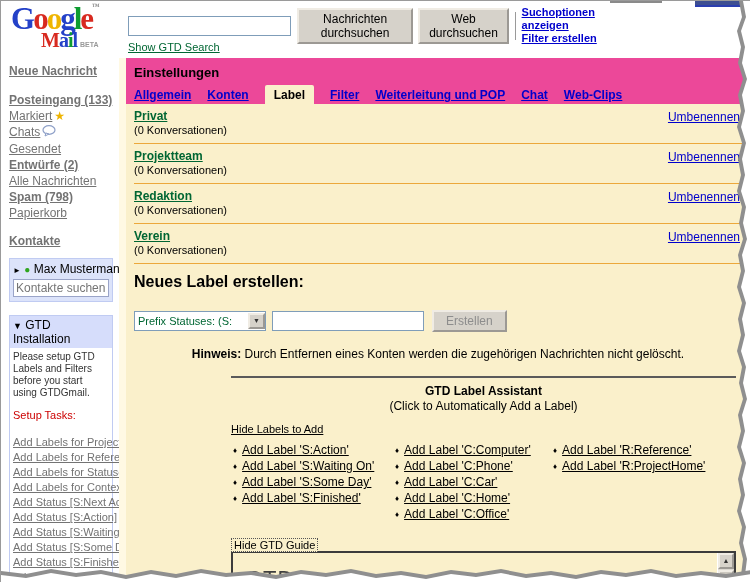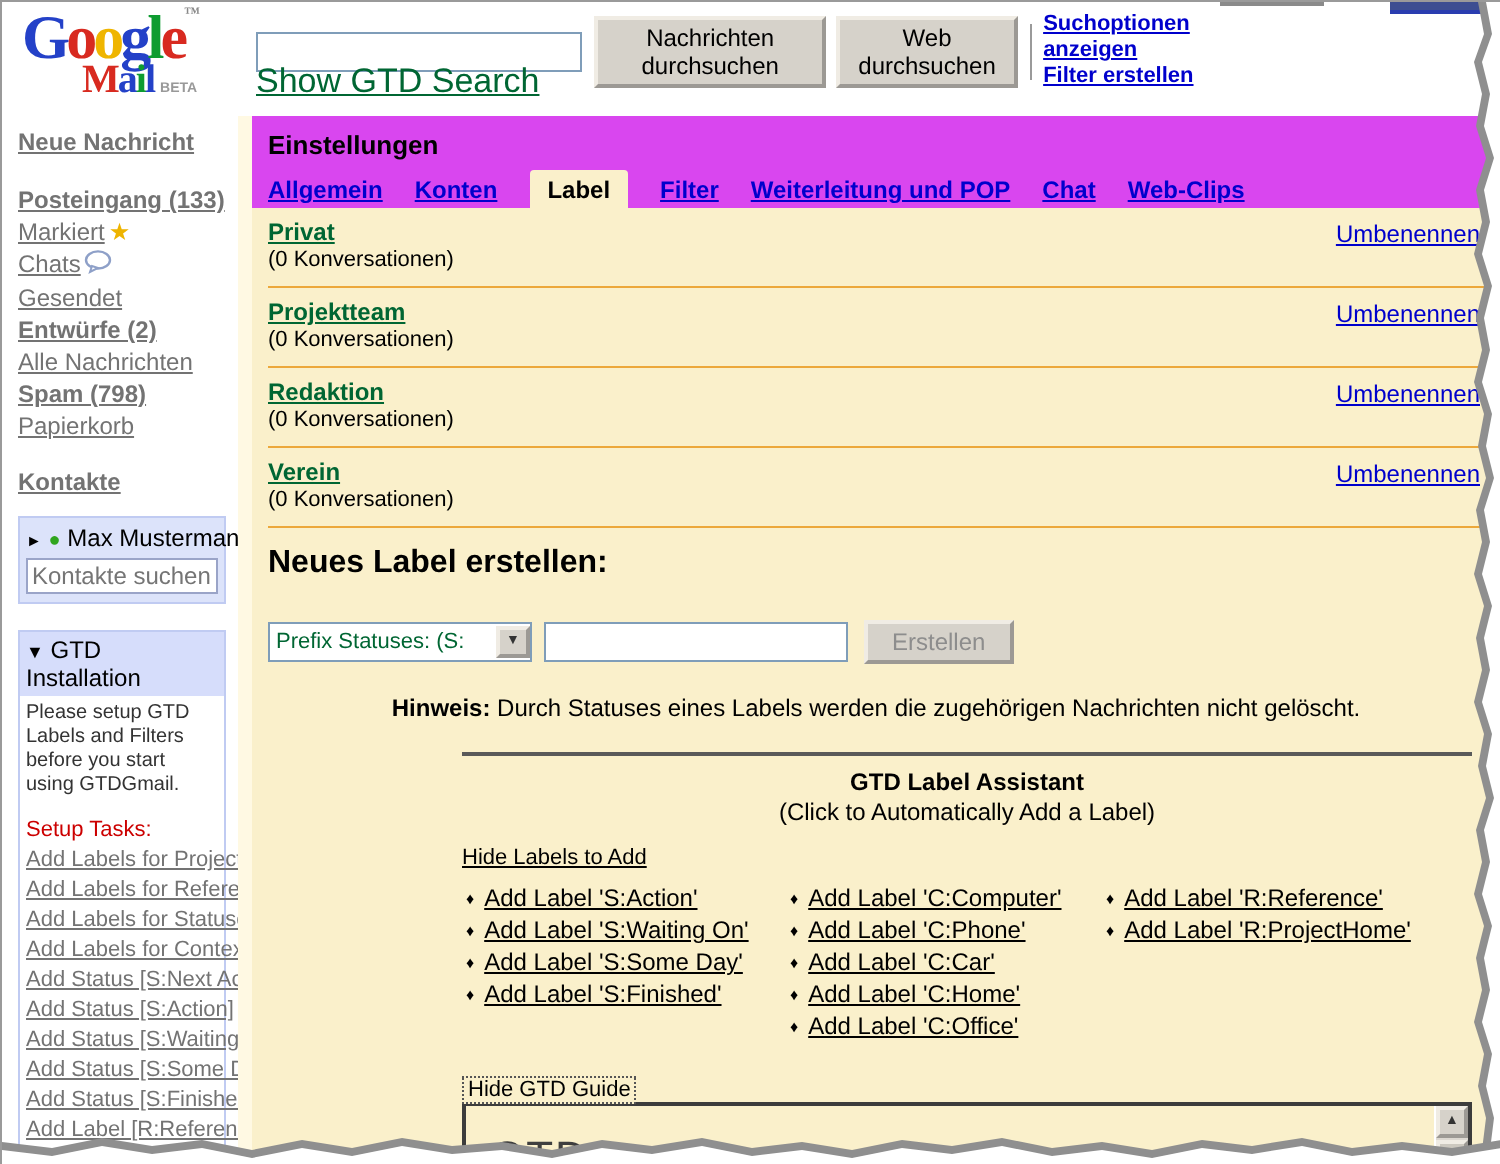--- a/index.html
+++ b/index.html
@@ -17,21 +17,21 @@
   .logo-tm { font-size:8px; color:#888; vertical-align:top; letter-spacing:0; }
   .logo-mail { font-family:"Liberation Serif",serif; font-weight:bold; font-size:20px; margin:-4px 0 0 30px; letter-spacing:-1px; }
   .ml0 { color:#d82a20; } .ml1,.ml3 { color:#2441c8; } .ml2 { color:#0e9c31; }
   .logo-beta { font-size:7px; color:#999; letter-spacing:0; margin-left:3px; font-family:"Liberation Sans",sans-serif; }
   #search-row { position:absolute; left:127px; top:5px; display:flex; align-items:center; }
   #topbar input.search { width:168px; height:20px; border:1px solid #7f9db9; font-size:12px; padding:1px 3px; margin-right:6px; }
   .gbtn { background:#d6d2ca; border:2px outset #f0ece4; font-size:12px; color:#000; padding:2px 9px; margin-right:5px; font-family:"Liberation Sans",sans-serif; }
   .vsep { width:1px; height:28px; background:#9a9a9a; margin:0 6px 0 1px; }
   .top-links { display:flex; flex-direction:column; font-size:11px; line-height:13px; }
   .top-links a { color:#0000cc; text-decoration:underline; font-weight:bold; }
-  #show-gtd { position:absolute; left:127px; top:30px; font-size:17px; }
+  #show-gtd { position:absolute; left:127px; top:40px; font-size:11px; }
   #show-gtd a { color:#006633; text-decoration:underline; }
   .crop-frag1 { position:absolute; left:609px; top:0; width:52px; height:2px; background:#8a8a8a; }
   .crop-frag2 { position:absolute; left:694px; top:0; width:48px; height:6px; background:#3d4e91; border-bottom:2px solid #2a3db0; }
 
   
   #sidebar { position:absolute; left:0; top:57px; width:118px; bottom:0; background:#fff; padding:6px 0 0 8px; font-size:12px; }
   #sidebar a { color:#737373; text-decoration:underline; }
   .compose { font-weight:bold; margin-bottom:14px; }
   .folder { line-height:16px; white-space:nowrap; }
   .folder.bold a { font-weight:bold; }
@@ -40,30 +40,30 @@
   .contacts { font-weight:bold; margin-top:13px; }
   .qc-box { margin:10px 6px 0 0; background:#dce3fa; border:1px solid #c0cbf2; padding:3px 3px 4px; }
   .qc-head { font-size:12px; color:#000; white-space:nowrap; margin-bottom:3px; }
   .tri-right { font-size:8px; color:#000; } .green-dot { color:#2fa51e; font-size:10px; }
   .qc-box input { width:100%; height:18px; border:1px solid #9aa4c8; font-size:12px; color:#555; padding:1px 2px; }
   .gtd-box { margin:13px 6px 0 0; border:1px solid #c0cbf2; background:#fff; }
   .gtd-box-head { background:#d6ddfb; padding:2px 3px; font-size:12px; color:#000; }
   .tri-down { font-size:9px; }
   .gtd-box-body { padding:3px 3px 6px; }
   .gtd-intro { font-size:10px; color:#333; line-height:12px; margin-bottom:10px; }
-  .setup-head { color:#cc0000; font-size:11px; margin-bottom:2px; }
+  .setup-head { color:#cc0000; font-size:11px; margin-bottom:14px; }
   .task { line-height:15px; font-size:11px; white-space:nowrap; }
   .task a { color:#006633; }
 
   
   #gap { position:absolute; left:118px; top:57px; width:7px; bottom:0; background:#fff9e3; }
 
   
   #main { position:absolute; left:125px; top:57px; right:0; bottom:0; background:#faf0cb; }
-  #band { background:#d946ef; height:46px; padding:7px 8px 0; }
+  #band { background:#ec4899; height:46px; padding:7px 8px 0; }
   #band h1 { font-size:13px; font-weight:bold; color:#000; }
   #tabs { margin-top:5px; font-size:12px; font-weight:bold; height:22px; display:flex; align-items:flex-end; }
   #tabs a { color:#0000cc; text-decoration:underline; margin-right:16px; padding-bottom:5px; }
   #tabs .active { background:#faf0cb; color:#000; padding:3px 9px 5px; margin-right:16px; border-radius:2px 2px 0 0; }
   #labels-list { padding:0 8px; }
   .lrow { padding:5px 0 7px; border-bottom:1px solid #eca83b; position:relative; }
   .lname { color:#006633; font-weight:bold; text-decoration:underline; font-size:12px; }
   .lcount { font-size:11px; color:#000; margin-top:1px; }
   .laction { position:absolute; right:2px; top:6px; color:#0000cc; text-decoration:underline; font-size:12px; }
   #newlabel { padding:9px 8px 0; }
@@ -220,21 +220,21 @@
       <div class="nl-controls">
         <div class="fakeselect">
           <span>Prefix Statuses: (S:</span>
           <span class="arrowbtn">▼</span>
         </div>
         <input class="nl-input" type="text" value="" style="">
         <button class="create-btn" disabled="">Erstellen</button>
       </div>
     </div>
 
-    <div id="hint"><b>Hinweis:</b><span> Durch Statuses eines Labels werden die zugehörigen Nachrichten nicht gelöscht.</span></div>
+    <div id="hint"><b>Hinweis:</b><span> Durch Entfernen eines Konten werden die zugehörigen Nachrichten nicht gelöscht.</span></div>
 
     <div id="gtdsec">
       <div class="as-title">GTD Label Assistant</div>
       <div class="as-sub">(Click to Automatically Add a Label)</div>
       <a class="hide-labels">Hide Labels to Add</a>
       <div class="as-cols">
         <ul class="as-col1">
           <li><span class="diamond">♦</span><a>Add Label 'S:Action'</a></li>
           <li><span class="diamond">♦</span><a>Add Label 'S:Waiting On'</a></li>
           <li><span class="diamond">♦</span><a>Add Label 'S:Some Day'</a></li>

